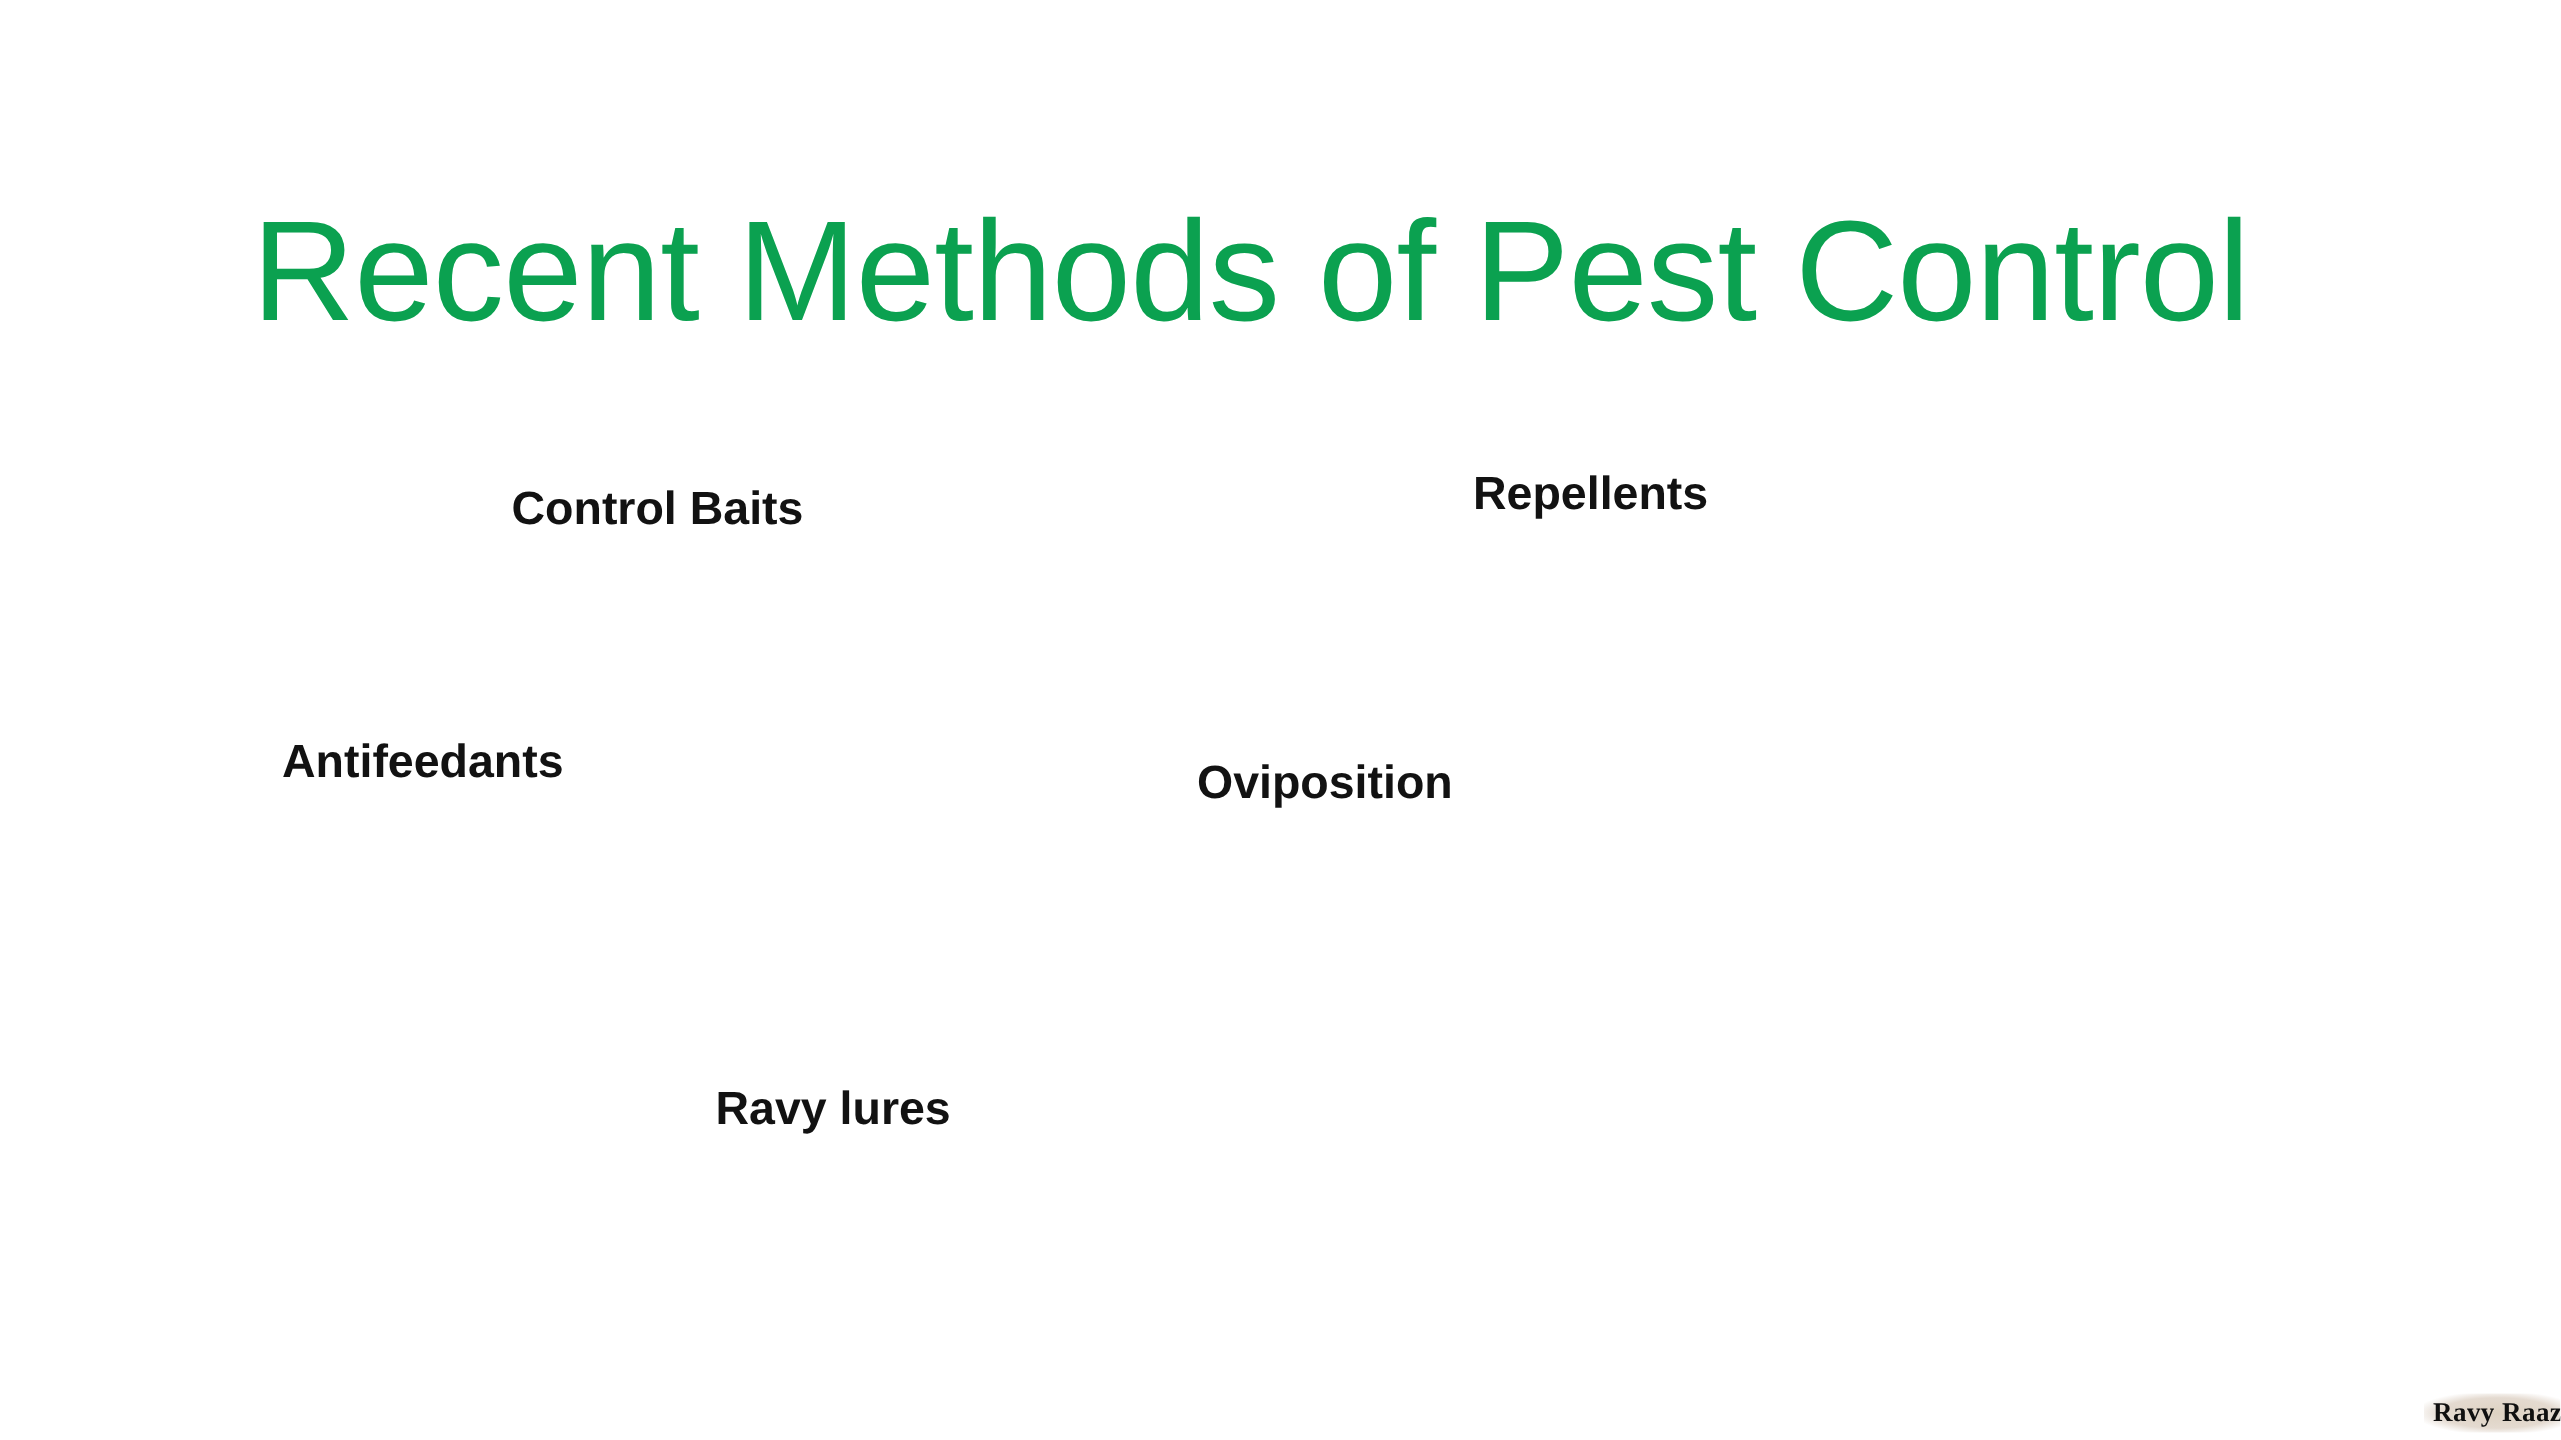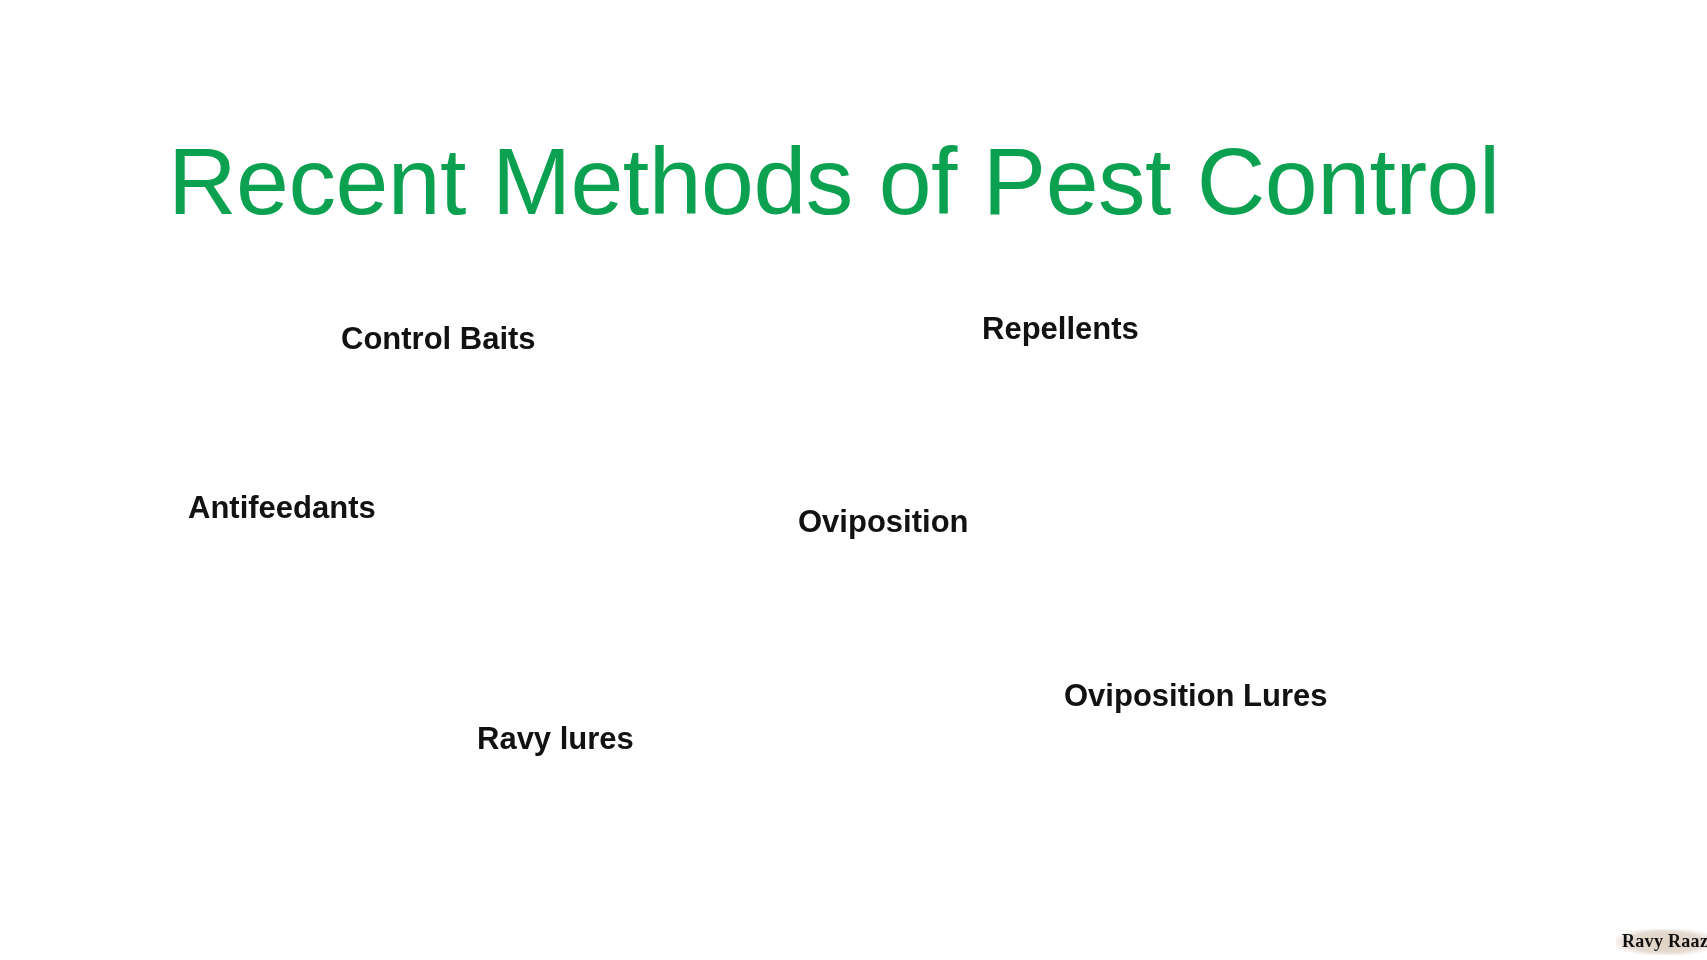--- a/index.html
+++ b/index.html
@@ -69,19 +69,18 @@
   <div id="slide-title">Recent Methods of Pest Control</div>
 
   <div class="method-label" id="label-poison-baits">Control Baits</div>
 
   <div class="method-label" id="label-repellents">Repellents</div>
 
   <div class="method-label" id="label-antifeedants">Antifeedants</div>
 
   <div class="method-label" id="label-pheromones">Oviposition</div>
 
-  <div class="method-label" id="label-oviposition">Oviposition Lures</div>
 
   <div class="method-label" id="label-food-lures">Ravy lures</div>
 
   <div id="watermark">Ravy Raaz</div>
 
 </div>
 
 </body></html>

